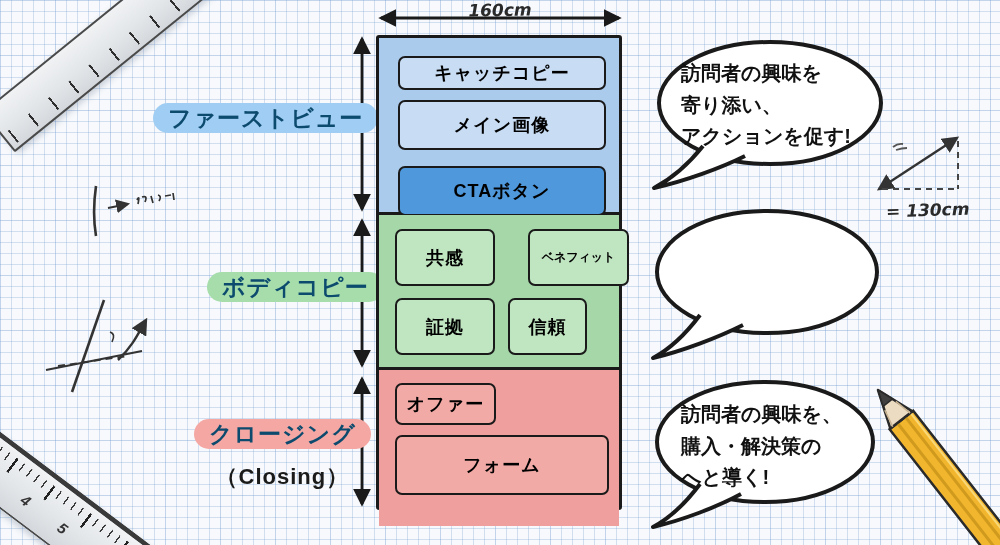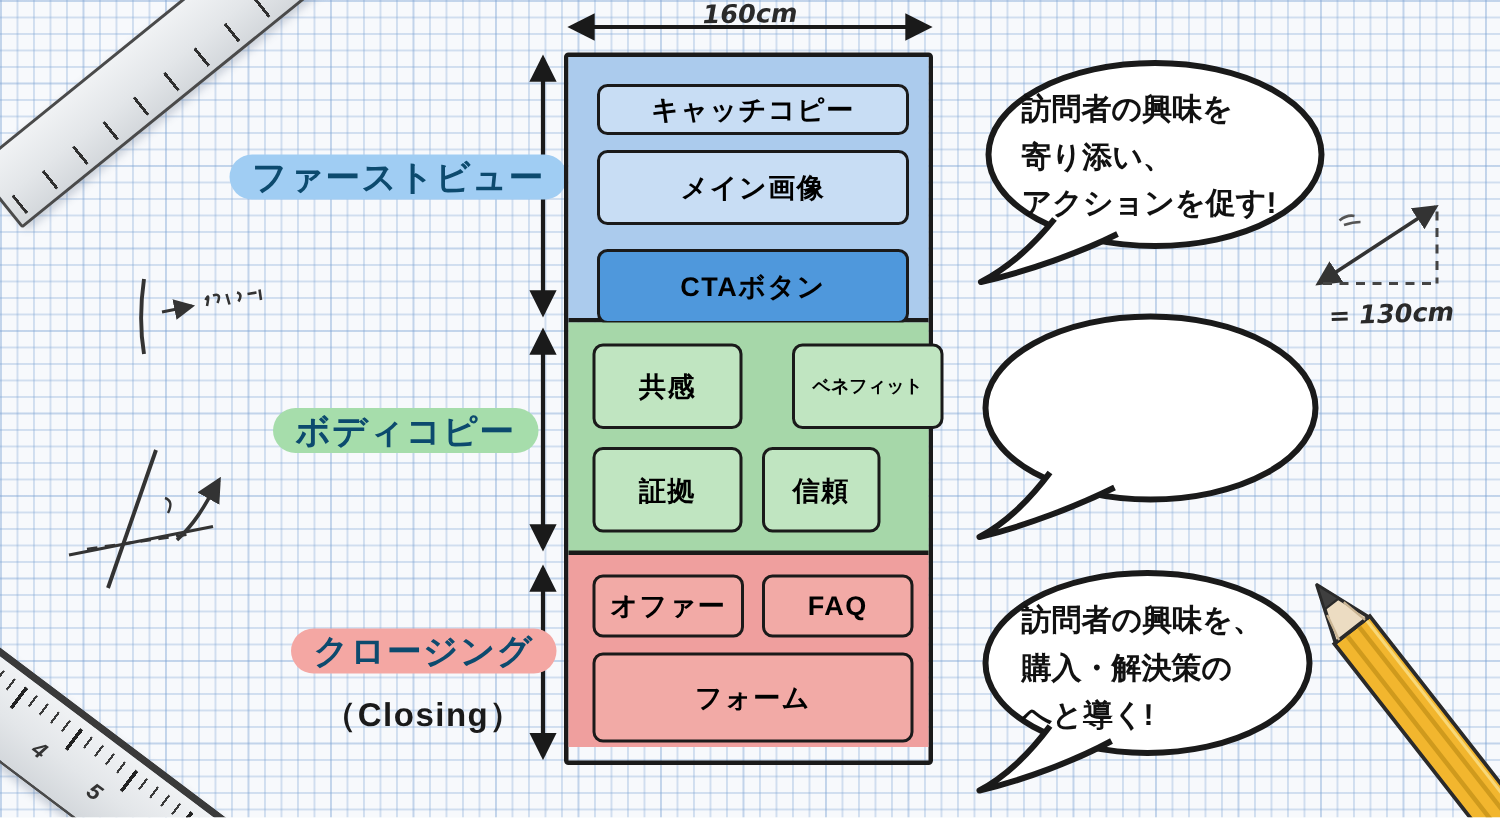--- a/index.html
+++ b/index.html
@@ -13,21 +13,21 @@
       linear-gradient(rgba(120,160,210,.30) 1px, transparent 1px),
       linear-gradient(90deg, rgba(120,160,210,.30) 1px, transparent 1px);
     background-size:55px 55px,55px 55px,11px 11px,11px 11px;
   }
   .abs{position:absolute;}
   
   .stack{left:376px;top:35px;width:246px;height:475px;border:3px solid #1a1a1a;border-radius:3px;box-sizing:border-box;}
   .section{position:relative;box-sizing:border-box;}
   .sec-blue{height:177px;background:#abcbed;border-bottom:3px solid #1a1a1a;}
   .sec-green{height:155px;background:#a6d7a9;border-bottom:3px solid #1a1a1a;}
-  .sec-red{height:128px;background:#ef9f9e;}
+  .sec-red{height:156px;background:#ef9f9e;}
   .ibox{
     position:absolute;border:2.5px solid #1a1a1a;border-radius:7px;box-sizing:border-box;
     display:flex;align-items:center;justify-content:center;
     font-weight:bold;font-size:18px;color:#000000;letter-spacing:1px;
   }
   .blue-box{background:#c8ddf4;}
   .cta-box{background:#4f98dc;}
   .green-box{background:#c0e5c1;}
   .red-box{background:#f2aaa6;}
   
@@ -129,21 +129,21 @@
     <polygon points="10,17 26,11 26,23" fill="#3f3f3f" stroke="#2a2a2a" stroke-width="1.5" stroke-linejoin="round"></polygon>
   </svg>
 
   <div class="abs hand" style="left:455px;top:0px;width:90px;text-align:center;font-size:17px;font-weight:bold;transform:rotate(-1deg);">160cm</div>
 
   <div class="abs hand" style="left:886px;top:200px;font-size:17px;font-weight:bold;transform:rotate(-2deg);">= 130cm</div>
 
   <div class="abs" style="left:153px;top:103px;">
     <span class="pill pill-blue">ファーストビュー</span>
   </div>
-  <div class="abs" style="left:182px;top:272px;">
+  <div class="abs" style="left:207px;top:272px;">
     <span class="pill pill-green">ボディコピー</span>
   </div>
   <div class="abs" style="left:194px;top:419px;text-align:center;">
     <span class="pill pill-red">クロージング</span>
     <div class="sublabel" style="margin-top:12px;">（Closing）</div>
   </div>
 
   <div class="abs stack">
 
     <div class="section sec-blue">
@@ -154,21 +154,20 @@
 
     <div class="section sec-green">
       <div class="ibox green-box" style="left:16px;top:14px;width:100px;height:57px;">共感</div>
       <div class="ibox green-box" style="left:129px;top:14px;width:101px;height:57px;font-size:12px;letter-spacing:0;margin-left:20px;">ベネフィット</div>
       <div class="ibox green-box" style="left:16px;top:83px;width:100px;height:57px;">証拠</div>
       <div class="ibox green-box" style="left:129px;top:83px;width:79px;height:57px;">信頼</div>
     </div>
 
     <div class="section sec-red">
       <div class="ibox red-box" style="left:16px;top:13px;width:101px;height:42px;">オファー</div>
-      <div class="ibox red-box" style="left:129px;top:13px;width:101px;height:42px;">FAQ</div>
       <div class="ibox red-box" style="left:16px;top:65px;width:214px;height:60px;">フォーム</div>
     </div>
   </div>
 
   <div class="abs bubble" style="left:645px;top:38px;">
     <svg width="245" height="200" viewBox="0 0 245 200">
       <ellipse cx="125" cy="65" rx="111" ry="61" fill="#fff" stroke="#1a1a1a" stroke-width="4"></ellipse>
       <path d="M58,108 C42,128 26,141 9,150 C40,143 76,130 100,118" fill="#fff" stroke="#1a1a1a" stroke-width="4" stroke-linejoin="round"></path>
     </svg>
     <div class="bubble-text">

